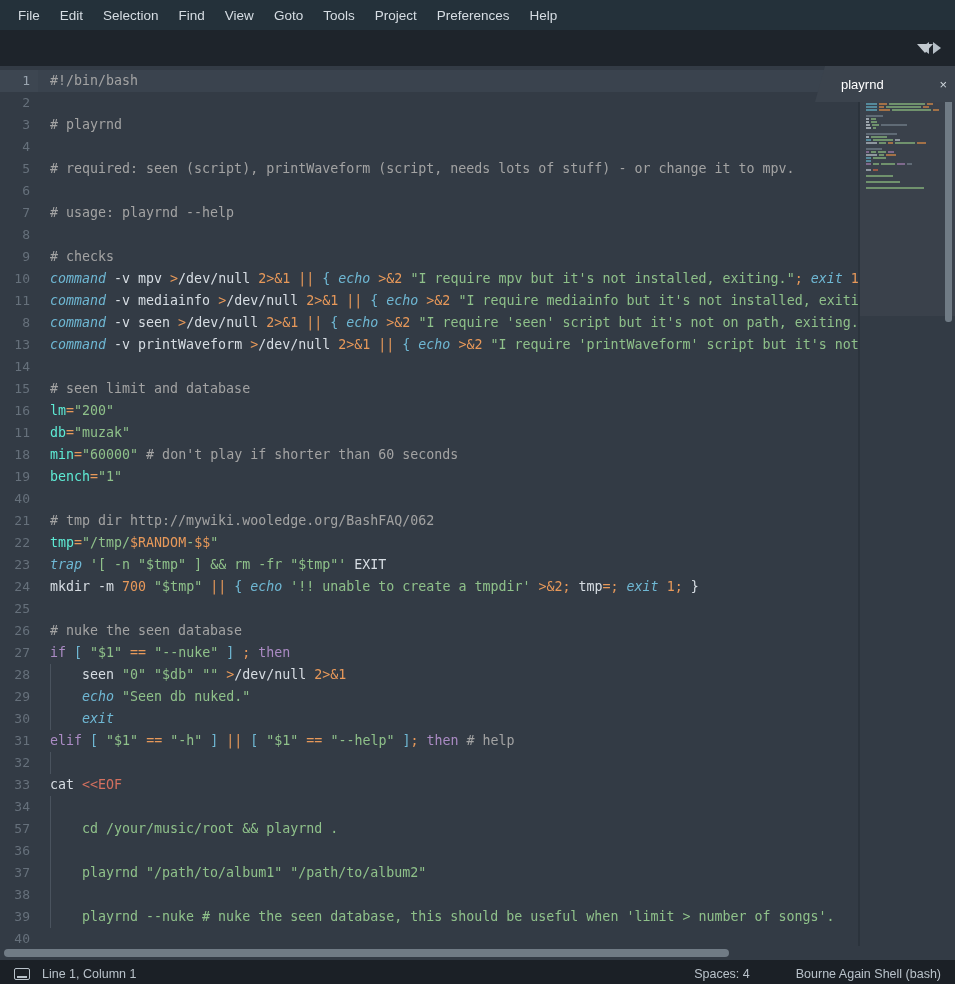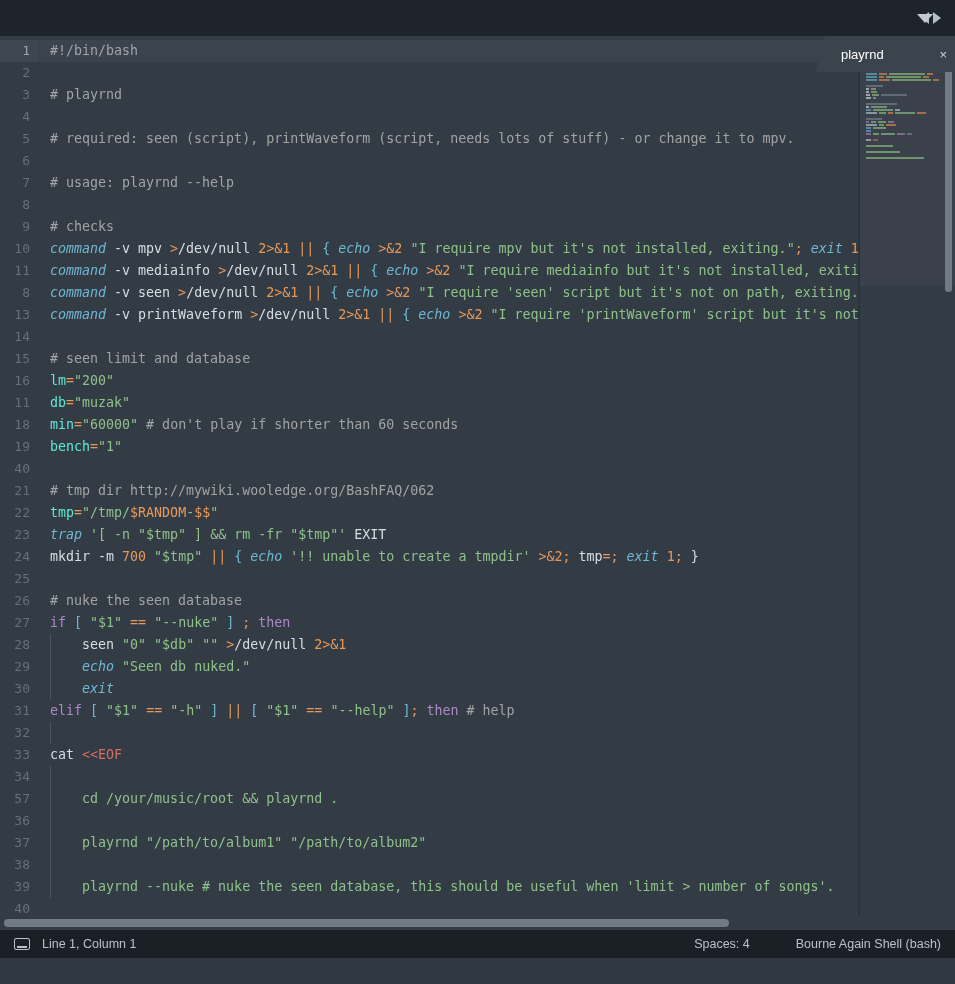--- a/index.html
+++ b/index.html
@@ -256,20 +256,32 @@
   }
   #status-left { flex: 0 0 auto; }
   #status-spacer { flex: 1 1 auto; }
   .status-right { margin-left: 46px; white-space: nowrap; }
 </style>
 </head>
 <body>
 
 <div id="app">
 
+  <div id="menubar">
+      <div class="menu-item">File</div>
+      <div class="menu-item">Edit</div>
+      <div class="menu-item">Selection</div>
+      <div class="menu-item">Find</div>
+      <div class="menu-item">View</div>
+      <div class="menu-item">Goto</div>
+      <div class="menu-item">Tools</div>
+      <div class="menu-item">Project</div>
+      <div class="menu-item">Preferences</div>
+      <div class="menu-item">Help</div>
+    </div>
 
   <div id="tabbar">
     <div id="tab-nav">
       <span class="navarrow left"></span>
       <span class="navarrow right"></span>
     </div>
     <div id="tabs">
         <div class="tab">
           <span class="tab-label">Preferences.sublime-settings</span>
           <span class="tab-close">×</span>

